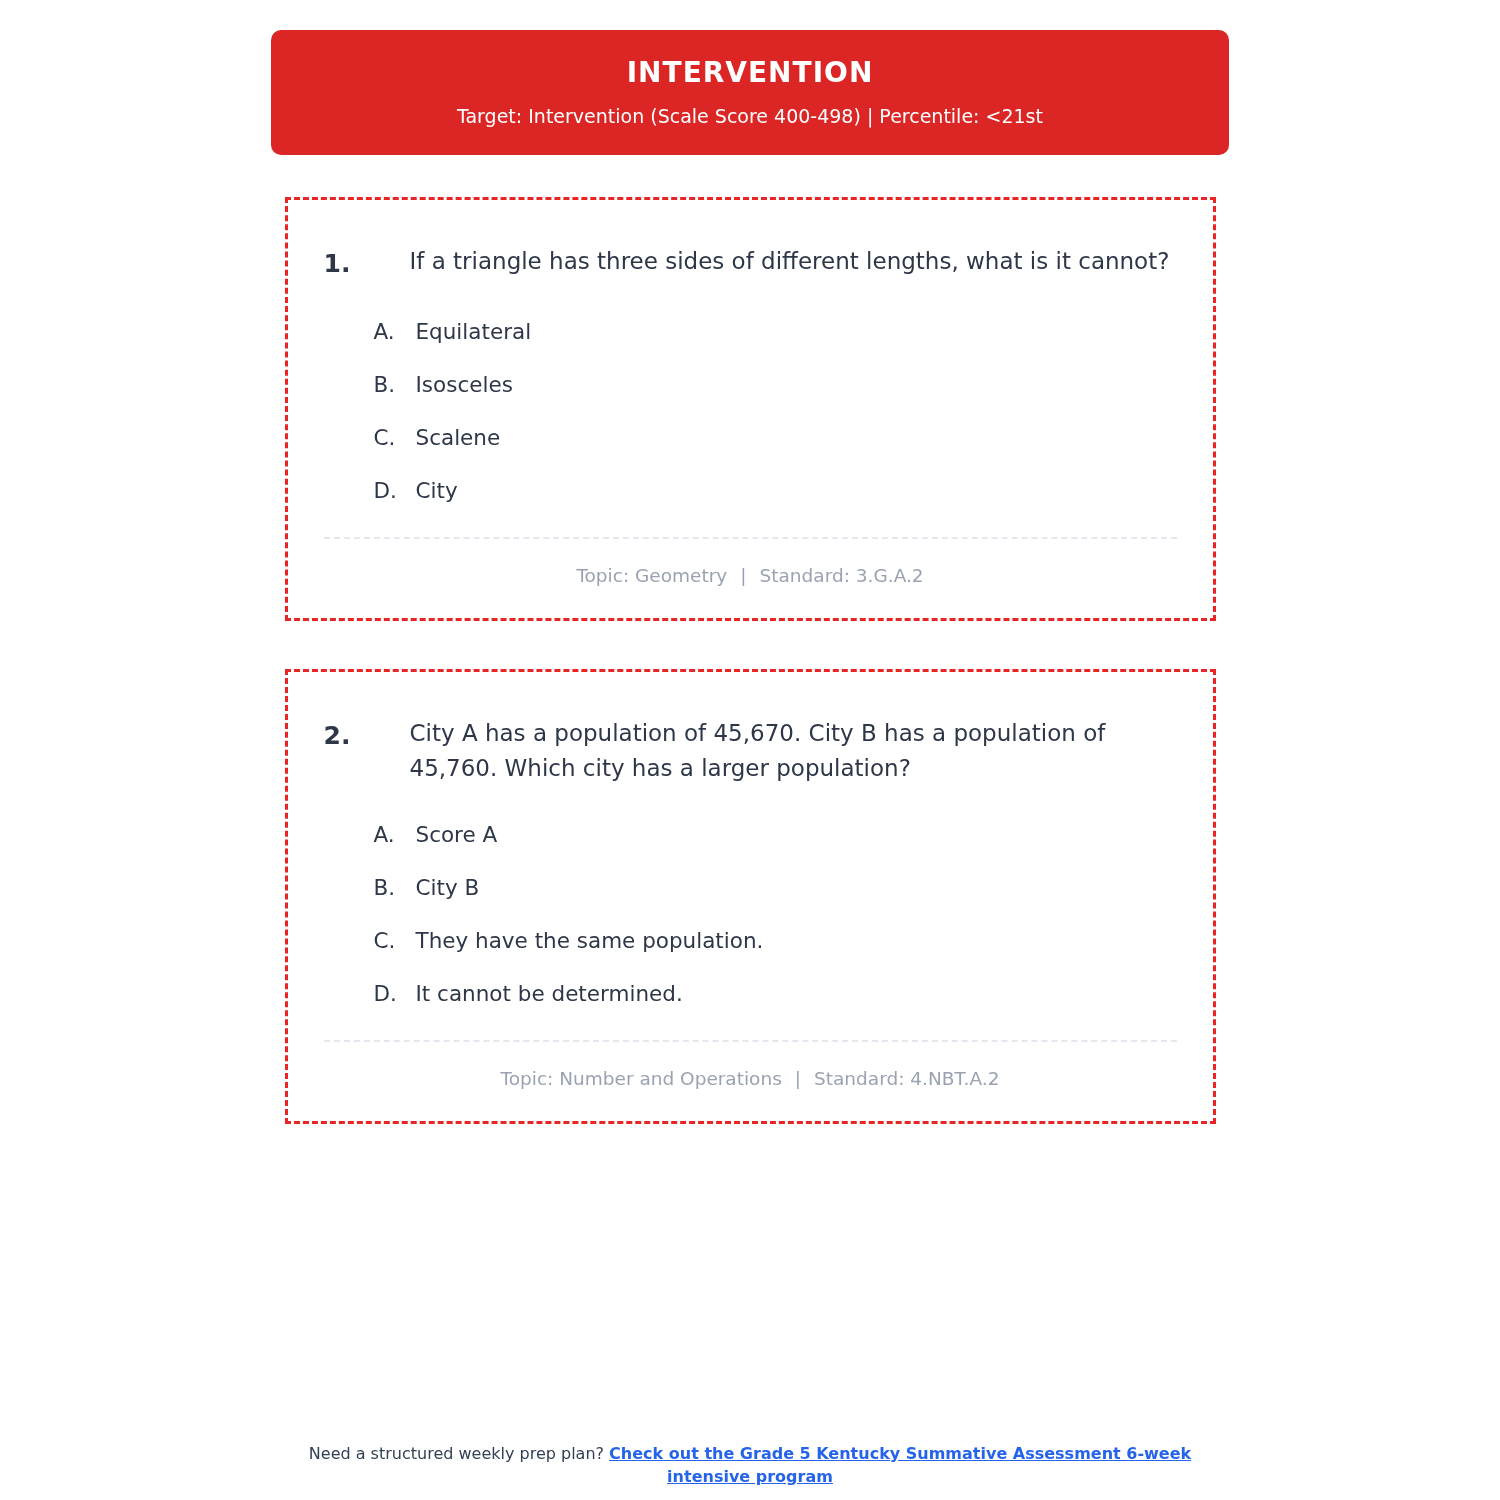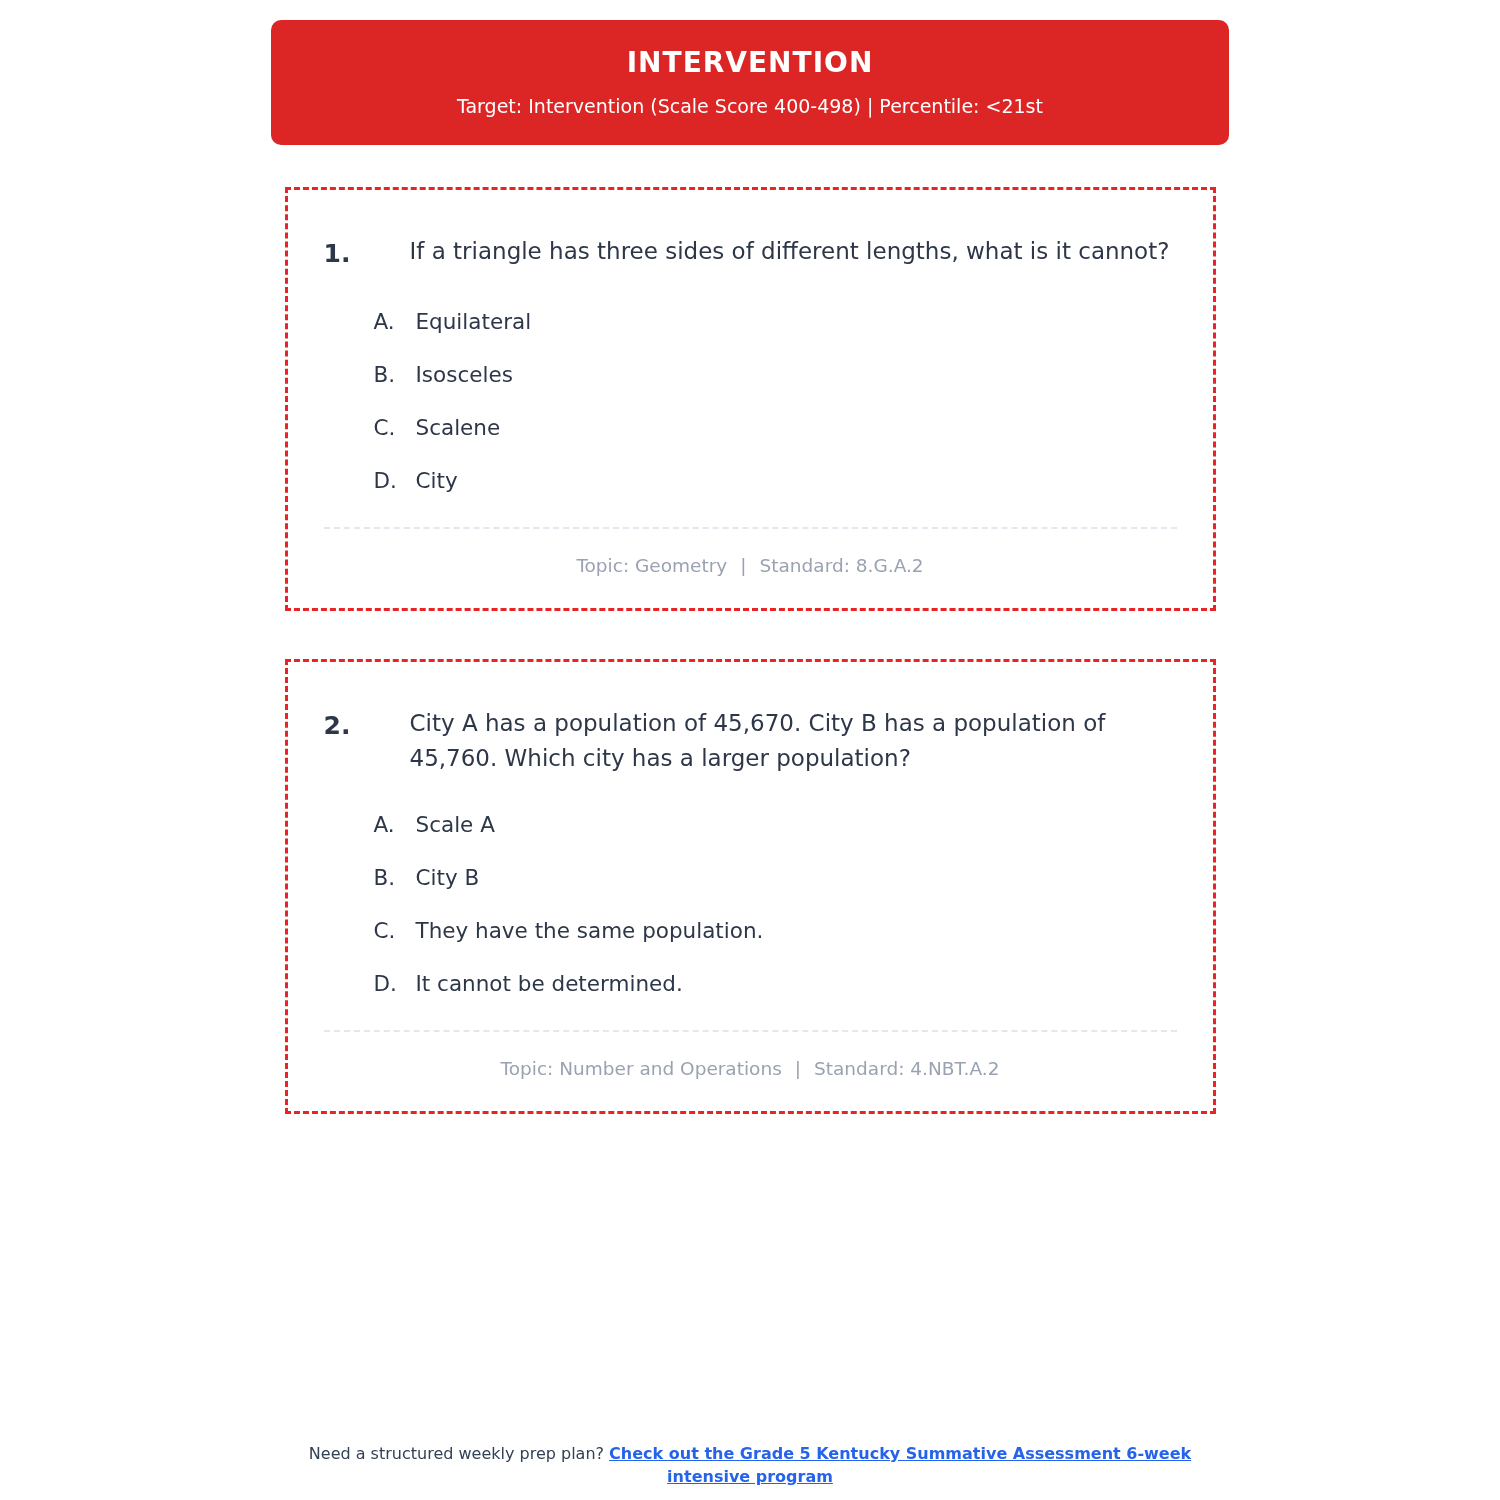--- a/index.html
+++ b/index.html
@@ -6,21 +6,21 @@
   html, body {
     margin: 0; padding: 0;
     width: 1500px; height: 1500px;
     background: #ffffff;
     font-family: "DejaVu Sans", "Liberation Sans", sans-serif;
     position: relative;
     overflow: hidden;
   }
   .banner {
     width: 958px;
-    margin: 20px auto 0 auto;
+    margin: 30px auto 0 auto;
     background: #dc2626;
     border-radius: 10px;
     text-align: center;
     padding: 26px 20px 28px 20px;
   }
   .banner-title {
     color: #ffffff;
     font-size: 28px;
     font-weight: 700;
     letter-spacing: 1px;
@@ -122,33 +122,33 @@
       <span class="opt-letter">C.</span>
       <span class="opt-text">Scalene</span>
     </div>
     <div class="option">
       <span class="opt-letter">D.</span>
       <span class="opt-text">City</span>
     </div>
   </div>
   <div class="divider"></div>
   <div class="meta">
-    <span>Topic: Geometry</span><span class="meta-sep">|</span><span>Standard: 8.G.A.2</span>
+    <span>Topic: Geometry</span><span class="meta-sep">|</span><span>Standard: 3.G.A.2</span>
   </div>
 </section>
 
 <section class="card">
   <div class="q-row">
     <span class="q-num">2.</span>
     <span class="q-text">City A has a population of 45,670. City B has a population of 45,760. Which city has a larger population?</span>
   </div>
   <div class="options">
     <div class="option">
       <span class="opt-letter">A.</span>
-      <span class="opt-text">Scale A</span>
+      <span class="opt-text">Score A</span>
     </div>
     <div class="option">
       <span class="opt-letter">B.</span>
       <span class="opt-text">City B</span>
     </div>
     <div class="option">
       <span class="opt-letter">C.</span>
       <span class="opt-text">They have the same population.</span>
     </div>
     <div class="option">

